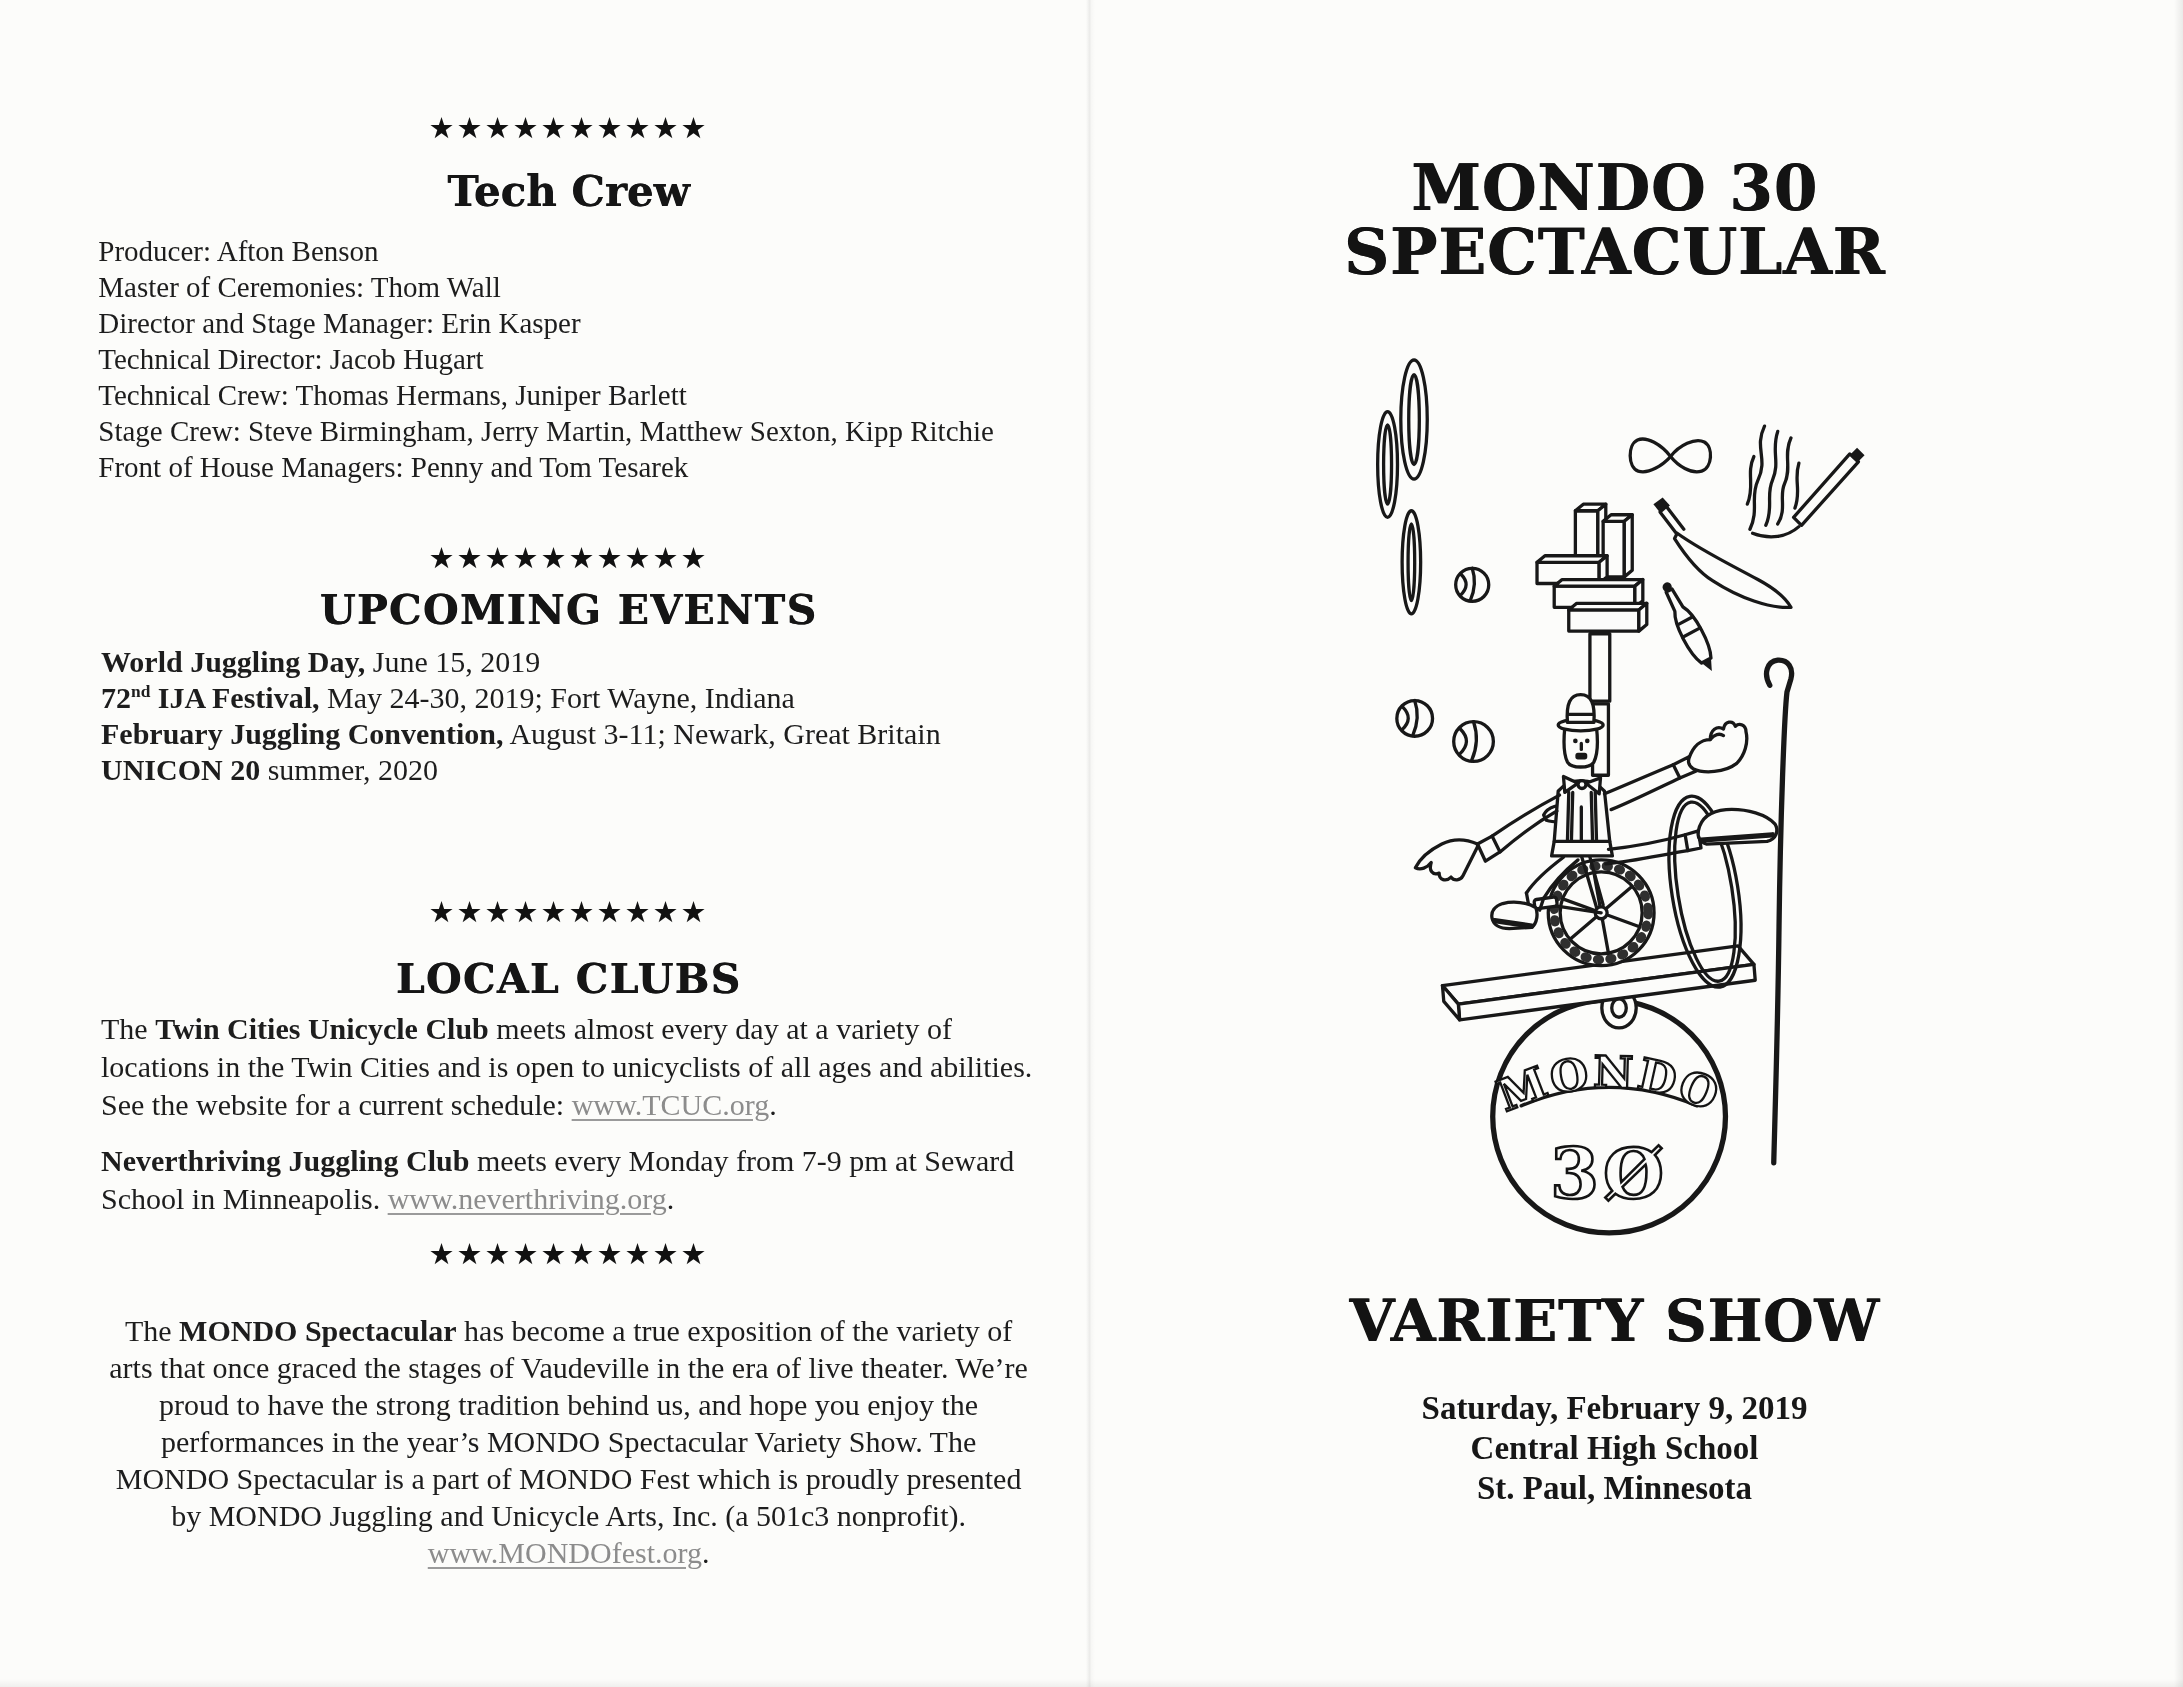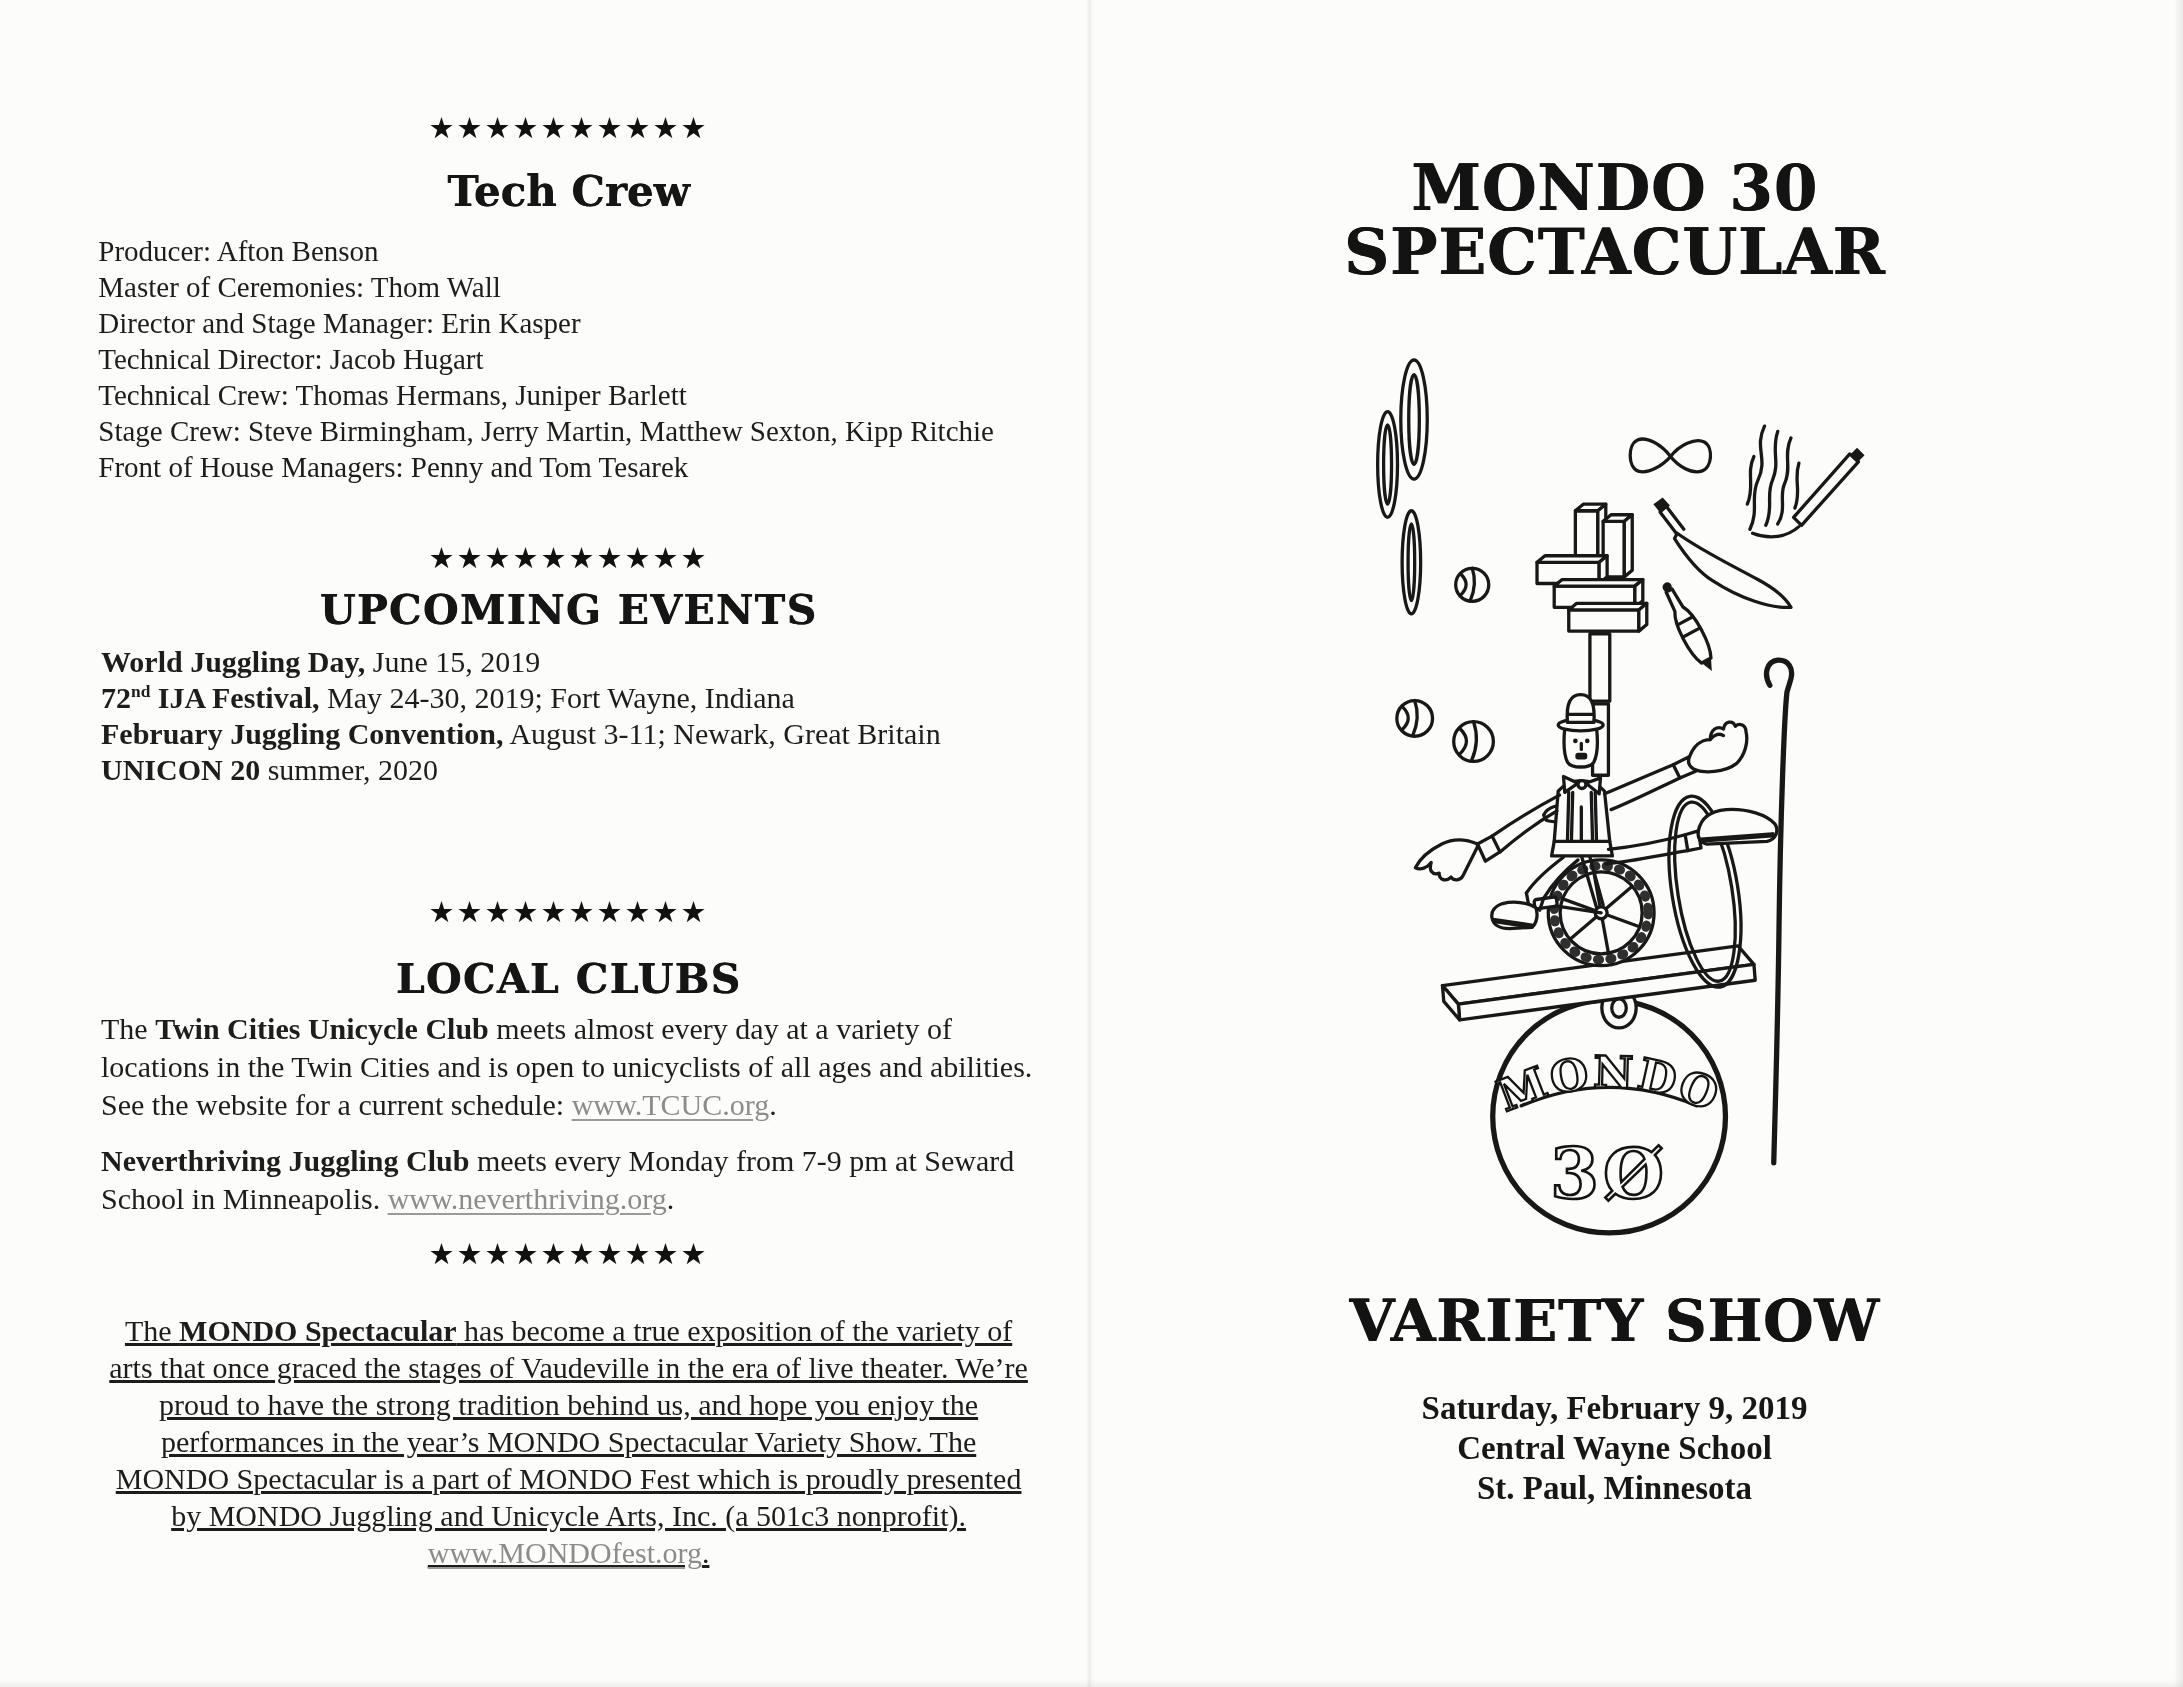--- a/index.html
+++ b/index.html
@@ -24,21 +24,21 @@
   .h-tech{top:167px;font-size:42px;}
   .h-events{top:586px;font-size:41px;letter-spacing:1.3px;}
   .h-clubs{top:955px;font-size:41px;letter-spacing:1.3px;}
   .crew{top:233px;left:1.3px;right:0;font-size:29px;line-height:36px;}
   .events{top:644px;left:4px;right:0;font-size:30px;line-height:36px;}
   .events b,.crew b{font-weight:bold;}
   sup{font-size:0.58em;vertical-align:super;line-height:0;}
   .club{margin:0;font-size:30px;line-height:38px;}
   .club-1{top:1010px;left:4px;width:937px;}
   .club-2{top:1142px;left:4px;width:937px;}
-  .about{top:1282px;left:8.6px;width:926px;text-align:center;font-size:30px;line-height:37px;text-decoration:underline;}
+  .about{top:1282px;left:8.6px;width:926px;text-align:center;font-size:30px;line-height:37px;}
   .url{
     color:#8c8c8c;text-decoration:underline;
     text-decoration-color:#9a9a9a;text-decoration-thickness:1.7px;text-underline-offset:4px;
   }
   
   .page-right{position:absolute;left:1350px;top:0;width:529px;height:1687px;}
   .big-title{
     top:156px;left:-40px;width:609px;text-align:center;color:#131313;
     font-family:"DejaVu Serif", serif;font-weight:bold;
     font-size:63px;line-height:64px;letter-spacing:0.7px;
@@ -132,21 +132,21 @@
 <div class="page-right">
   <div class="abs big-title">
     <div>MONDO 30</div>
     <div>SPECTACULAR</div>
   </div>
 
   <div class="abs show-title">VARIETY SHOW</div>
 
   <div class="abs date-block">
     <div>Saturday, February 9, 2019</div>
-    <div>Central Wayne School</div>
+    <div>Central High School</div>
     <div>St. Paul, Minnesota</div>
   </div>
 </div>
 
 <svg class="ill" viewBox="0 0 800 1400">
 
   <g>
     <ellipse cx="118" cy="114" rx="20" ry="90"></ellipse>
     <ellipse cx="118" cy="114" rx="8" ry="68"></ellipse>
     <ellipse cx="78" cy="182" rx="15" ry="80"></ellipse>

